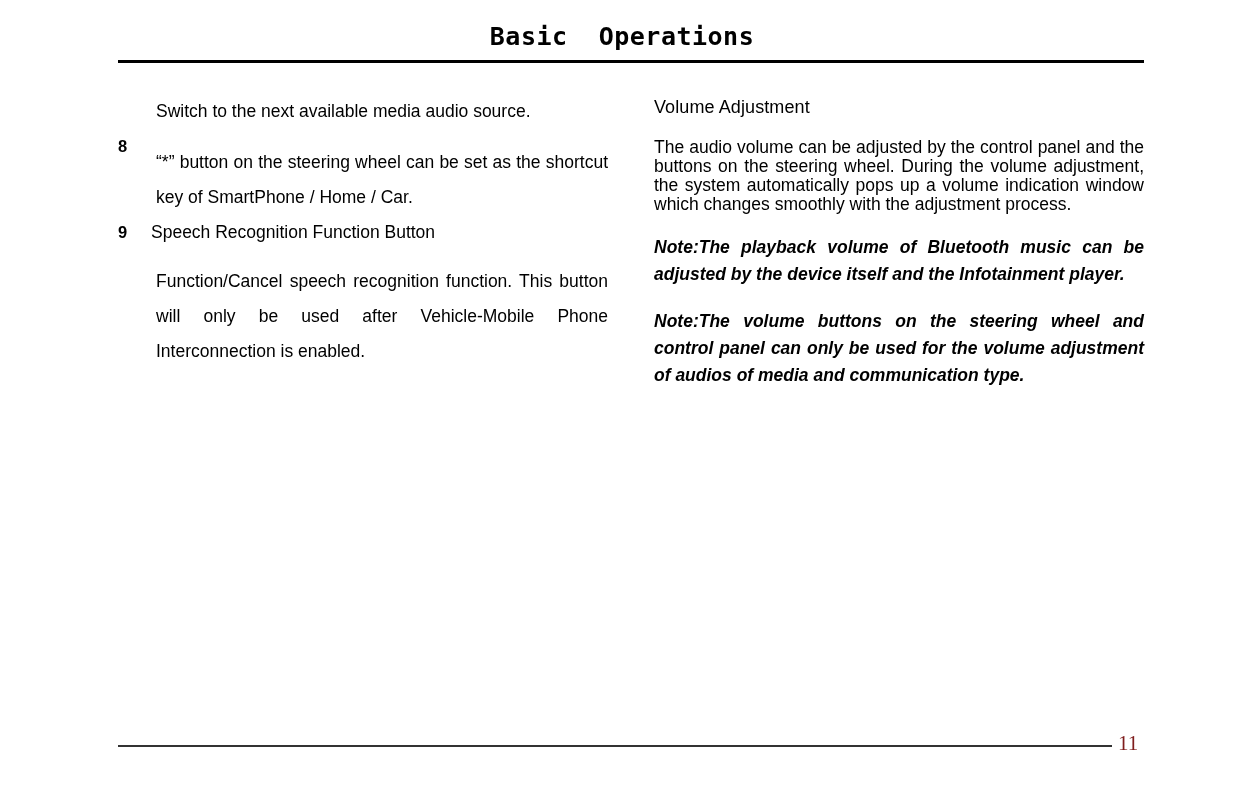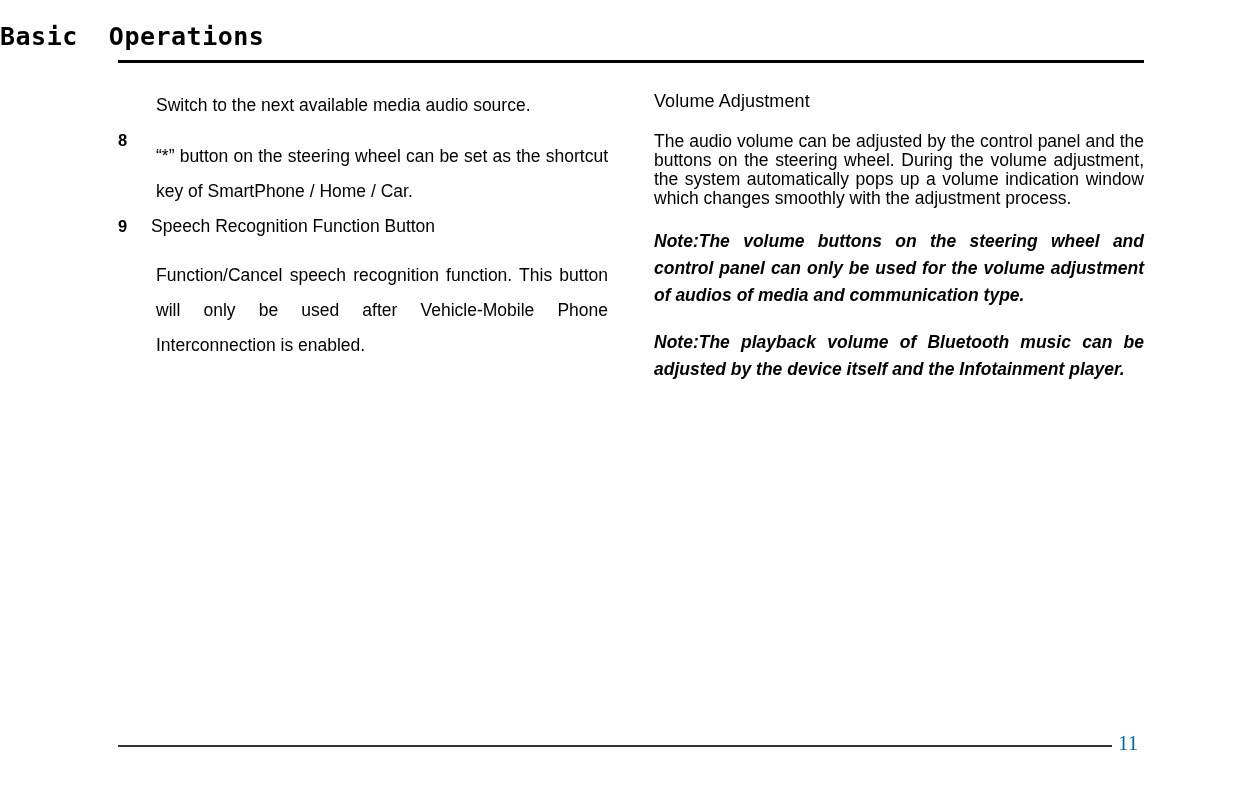--- a/index.html
+++ b/index.html
@@ -22,42 +22,42 @@
     position: absolute;
     left: 0;
     top: 0;
     width: 1244px;
   }
   #header-title {
     position: absolute;
     left: 0;
     top: 22px;
     width: 1244px;
-    text-align: left;
+    text-align: center;
     font-family: "DejaVu Sans Mono", "Liberation Mono", monospace;
     font-weight: bold;
     font-size: 25px;
     letter-spacing: 0.5px;
     line-height: 30px;
     white-space: pre;
   }
   #header-rule {
     position: absolute;
     left: 118px;
     top: 60px;
     width: 1026px;
     height: 3px;
     background: #000000;
   }
 
   
   #content {
     position: absolute;
     left: 0;
-    top: 2px;
+    top: 8px;
     width: 1244px;
     height: 620px;
   }
   .column {
     position: absolute;
     top: 86px;
   }
   #left-column {
     left: 118px;
     width: 490px;
@@ -147,21 +147,21 @@
     height: 2px;
     background: #333333;
   }
   #page-number {
     position: absolute;
     left: 1118px;
     top: 2px;
     font-family: "Liberation Serif", serif;
     font-size: 21px;
     line-height: 28px;
-    color: #0369a1;
+    color: #7f1d1d;
   }
 </style>
 </head>
 <body>
 
 <div id="page-header">
   <div id="header-title">Basic  Operations</div>
   <div id="header-rule"></div>
 </div>
 
@@ -189,23 +189,23 @@
     <p class="indent-para">Function/Cancel speech recognition function.  This button will only be used after Vehicle-Mobile Phone Interconnection is enabled.</p>
 
   </div>
 
   <div class="column" id="right-column">
 
     <h2 id="section-heading">Volume Adjustment</h2>
 
     <p class="rc-para">The audio volume can be adjusted by the control panel and the buttons on the steering wheel. During the volume adjustment, the system automatically pops up a volume indication window which changes smoothly with the adjustment process.</p>
 
+    <p class="note-para">Note:The playback volume of Bluetooth music can be adjusted by the device itself and the Infotainment player.</p>
+
     <p class="note-para">Note:The volume buttons on the steering wheel and control panel can only be used for the volume adjustment of audios of media and communication type.</p>
-
-    <p class="note-para">Note:The playback volume of Bluetooth music can be adjusted by the device itself and the Infotainment player.</p>
 
   </div>
 
 </div>
 
 <div id="page-footer">
   <div id="footer-rule"></div>
   <div id="page-number">11</div>
 </div>
 

